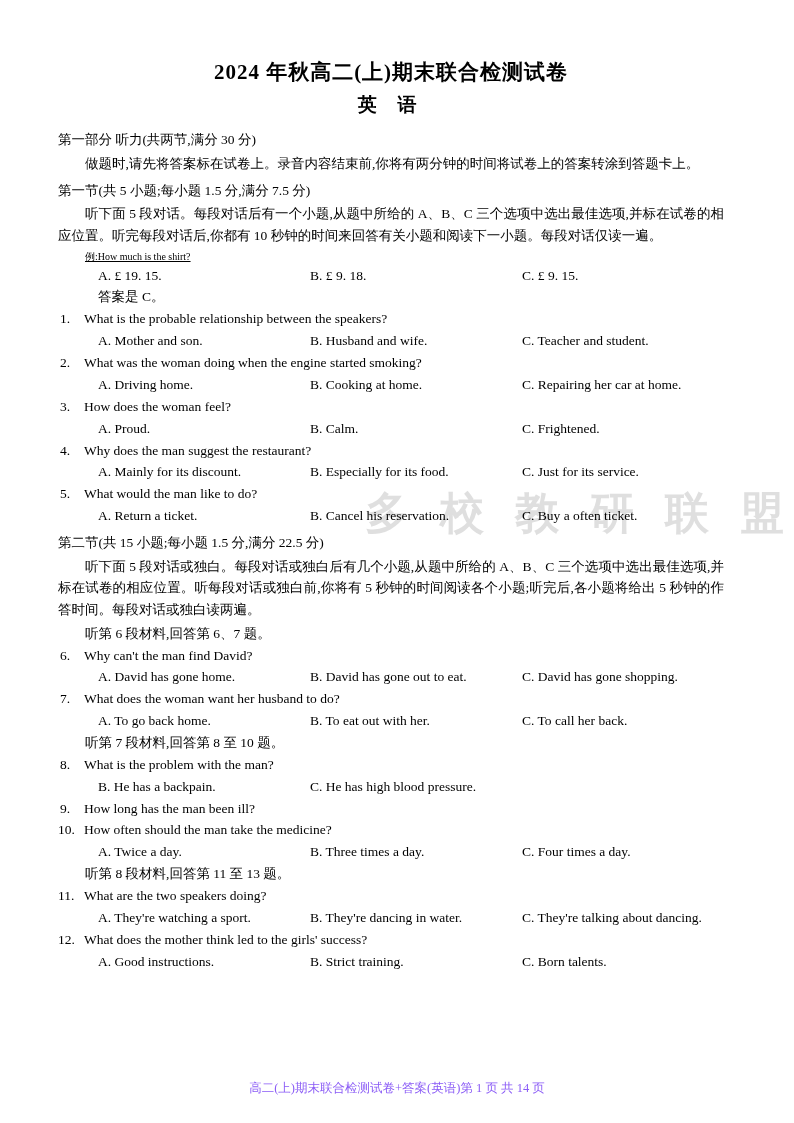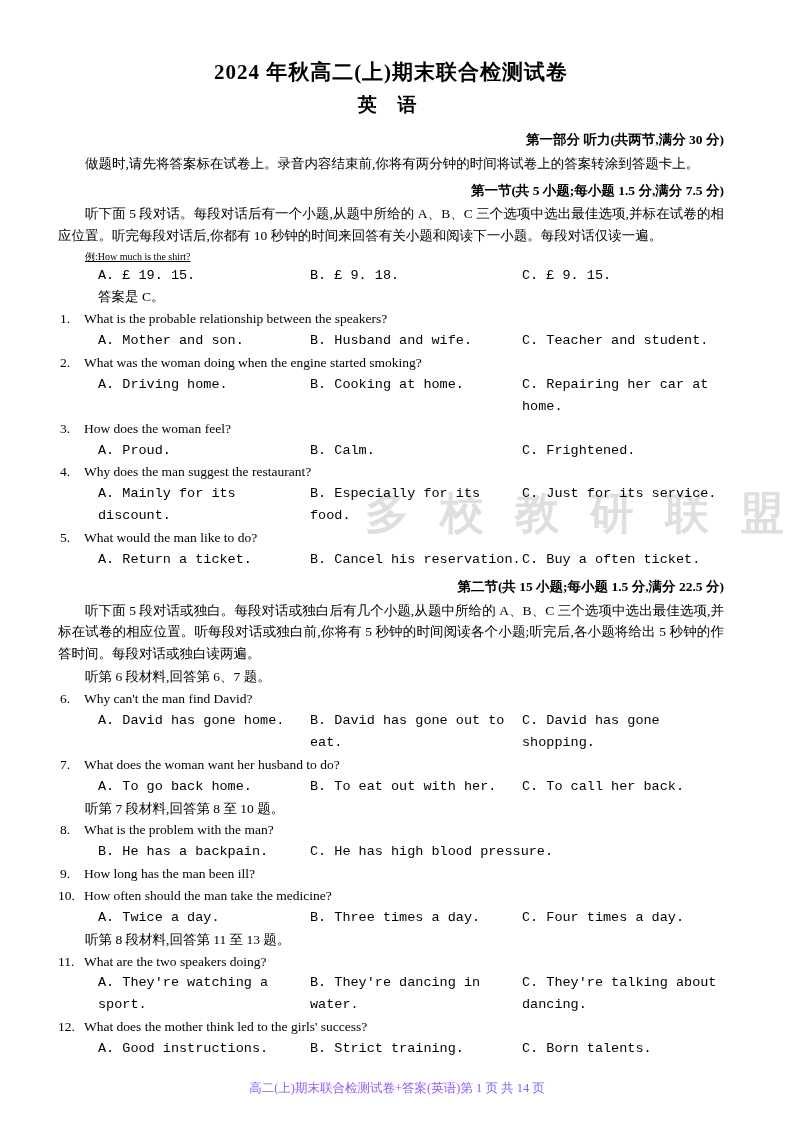--- a/index.html
+++ b/index.html
@@ -38,24 +38,23 @@
   }
   .doc-subtitle {
     text-align: center;
     font-size: 19px;
     font-weight: bold;
     letter-spacing: 8px;
     margin: 0 0 12px 0;
   }
   .section-head {
     font-size: 13.5px;
-    font-weight: bold;
+    font-weight: normal;
     margin: 6px 0 2px 0;
     line-height: 1.55;
-    text-align: right;
   }
   .para {
     font-size: 13.5px;
     line-height: 1.6;
     text-indent: 27px;
     margin: 0 0 2px 0;
     text-align: justify;
   }
   .example-line {
     font-size: 10px;
@@ -63,21 +62,20 @@
     margin: 0;
     text-indent: 27px;
     text-decoration: underline;
   }
   .opts {
     display: flex;
     font-size: 13.5px;
     line-height: 1.62;
     margin: 0;
     padding-left: 40px;
-    font-family: Liberation Mono, monospace;
   }
   .opt {
     width: 212px;
     flex: 0 0 212px;
   }
   .opt:last-child { flex: 1 1 auto; width: auto; }
   .ans-line {
     font-size: 13.5px;
     line-height: 1.62;
     padding-left: 40px;

